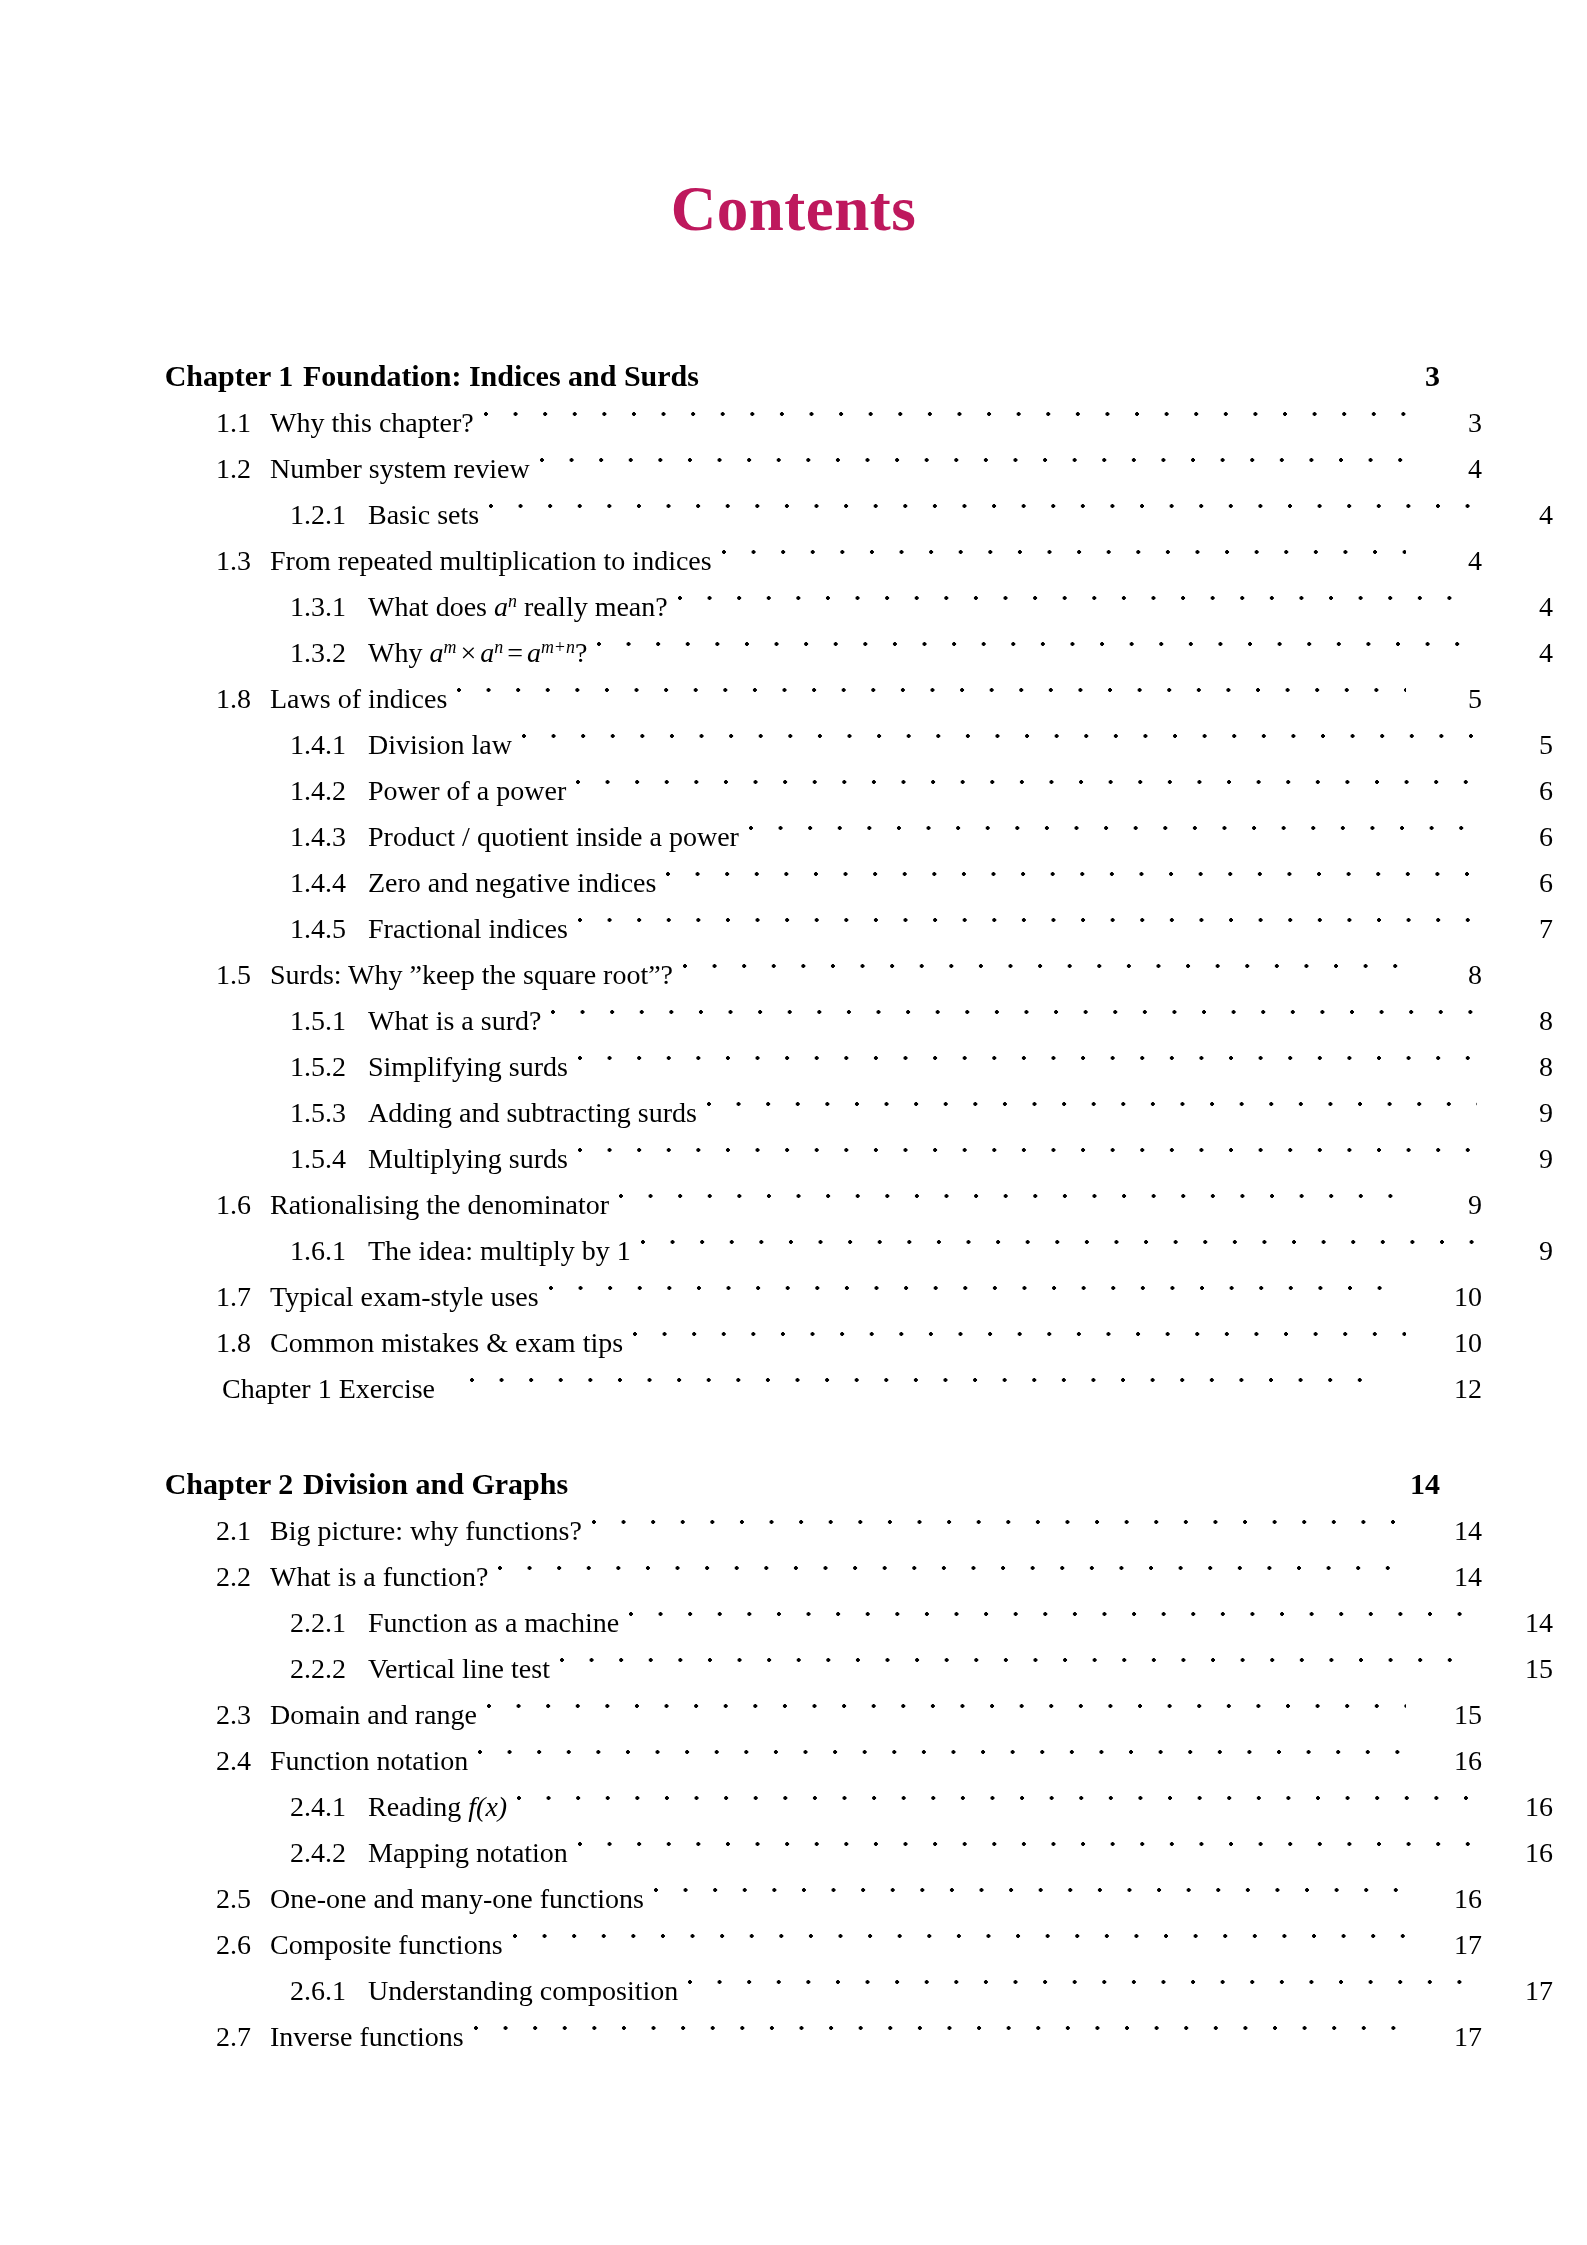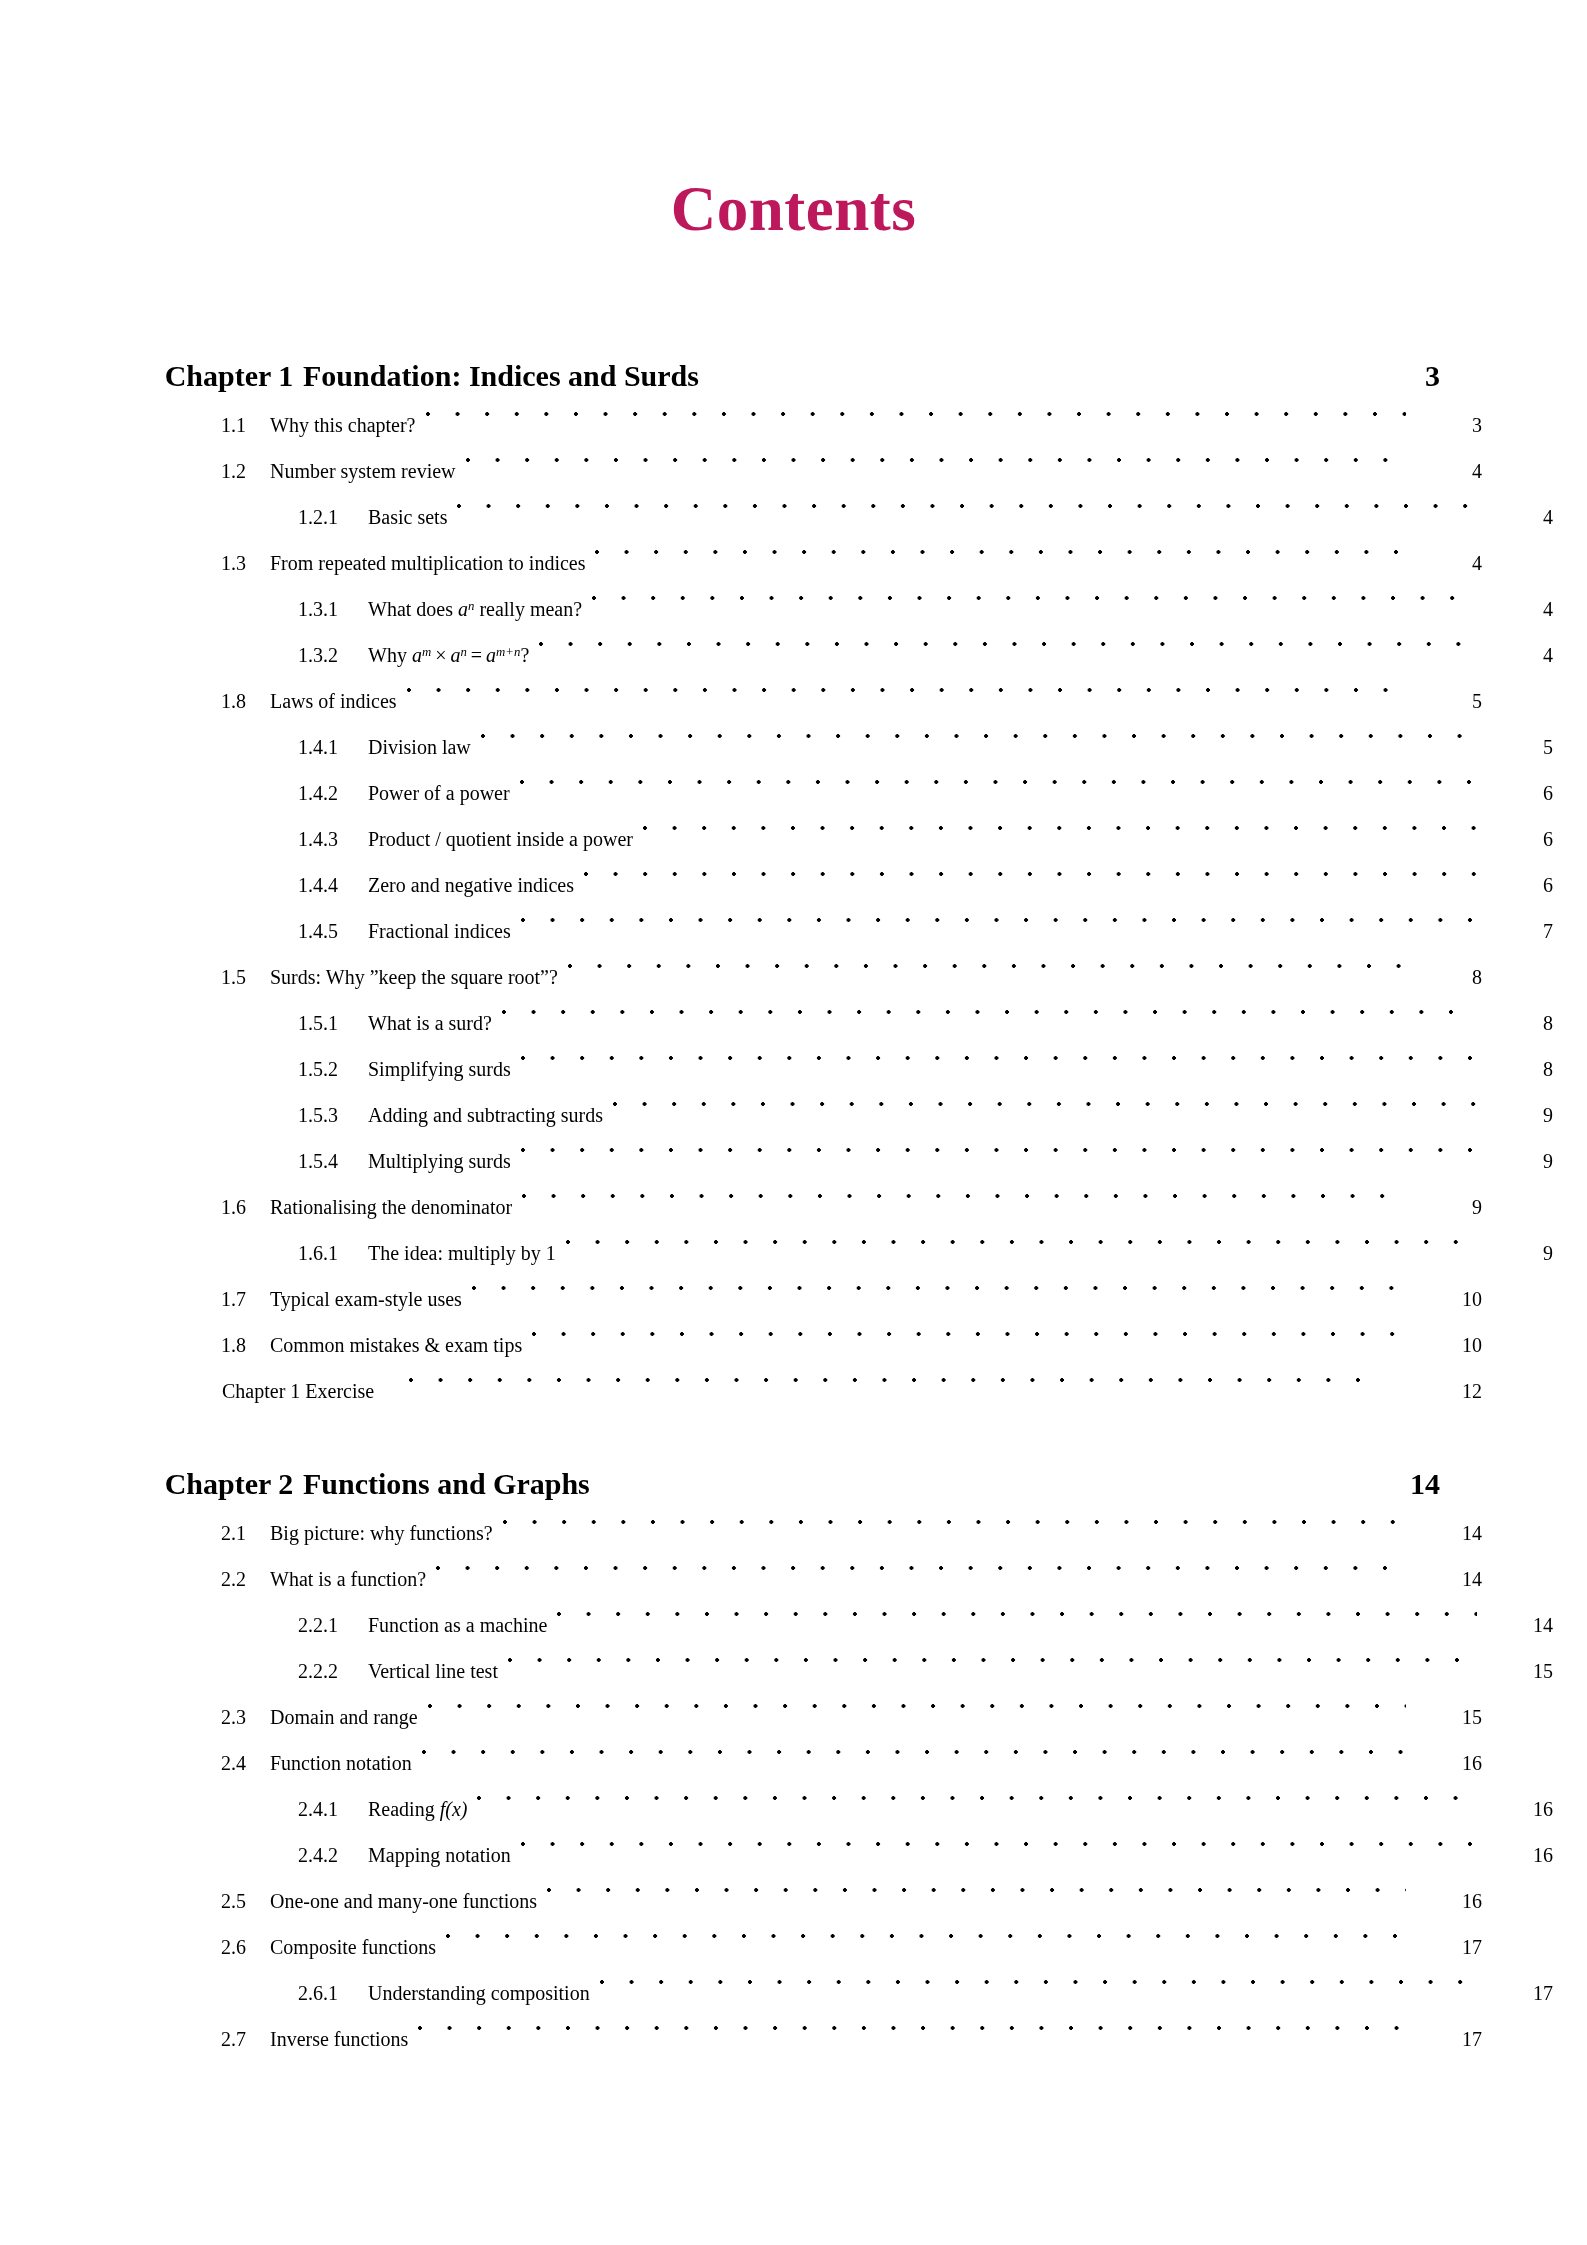--- a/index.html
+++ b/index.html
@@ -43,21 +43,21 @@
     width: 1285px;
   }
 
   .entry {
     display: flex;
     align-items: baseline;
     width: 100%;
     height: 46px;
     line-height: 46px;
     white-space: nowrap;
-    font-size: 20px;
+    font-size: 28px;
   }
 
   
   .num {
     flex: 0 0 auto;
     text-align: center;
   }
   .title-txt {
     flex: 0 0 auto;
     padding-right: 10px;
@@ -271,21 +271,21 @@
       </div>
       <div class="entry exercise">
         <span class="num"></span>
         <span class="title-txt">Chapter 1  Exercise</span>
         <span class="leader"></span>
         <span class="pageno">12</span>
       </div>
       <div class="gap-chapter"></div>
       <div class="entry chapter">
         <span class="num">Chapter 2</span>
-        <span class="title-txt">Functions and Graphs</span>
+        <span class="title-txt">Division and Graphs</span>
         <span class="leader nolead"></span>
         <span class="pageno">14</span>
       </div>
       <div class="entry section">
         <span class="num">2.1</span>
         <span class="title-txt">Big picture: why functions?</span>
         <span class="leader"></span>
         <span class="pageno">14</span>
       </div>
       <div class="entry section">

